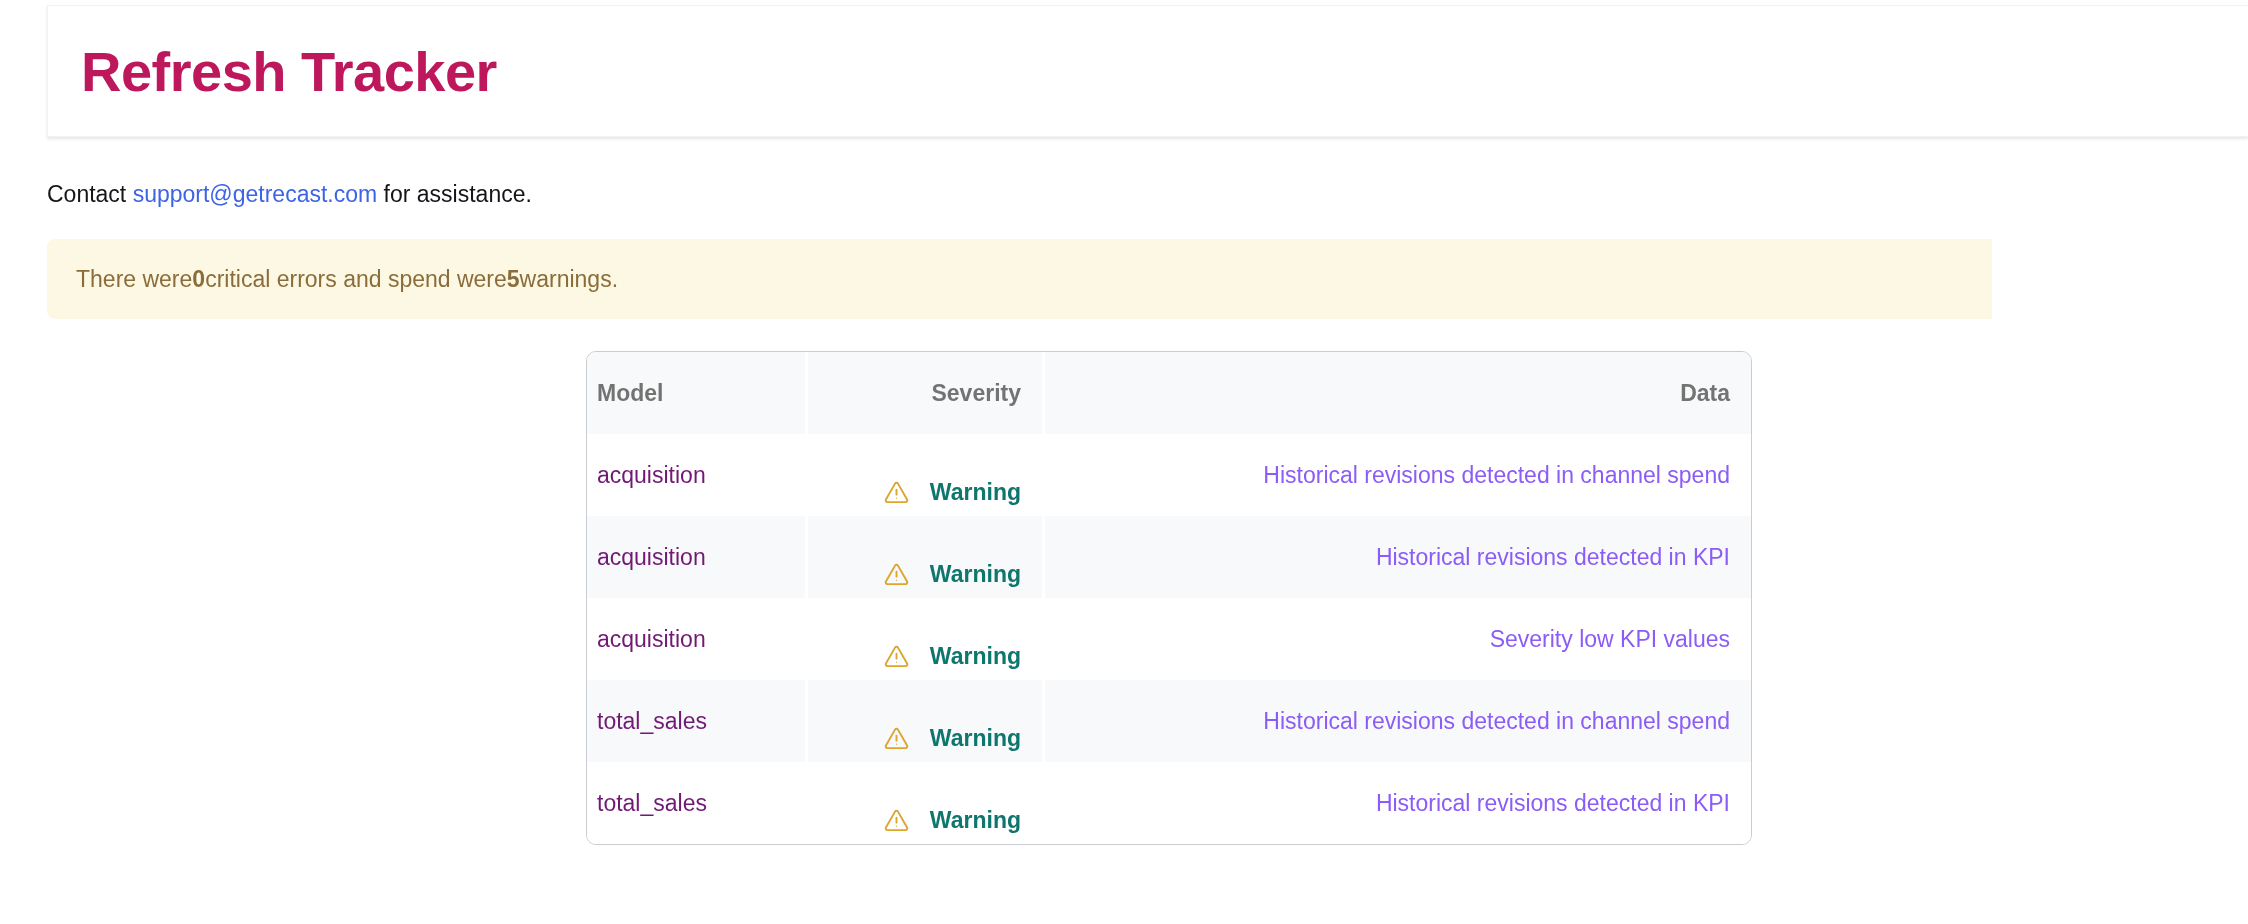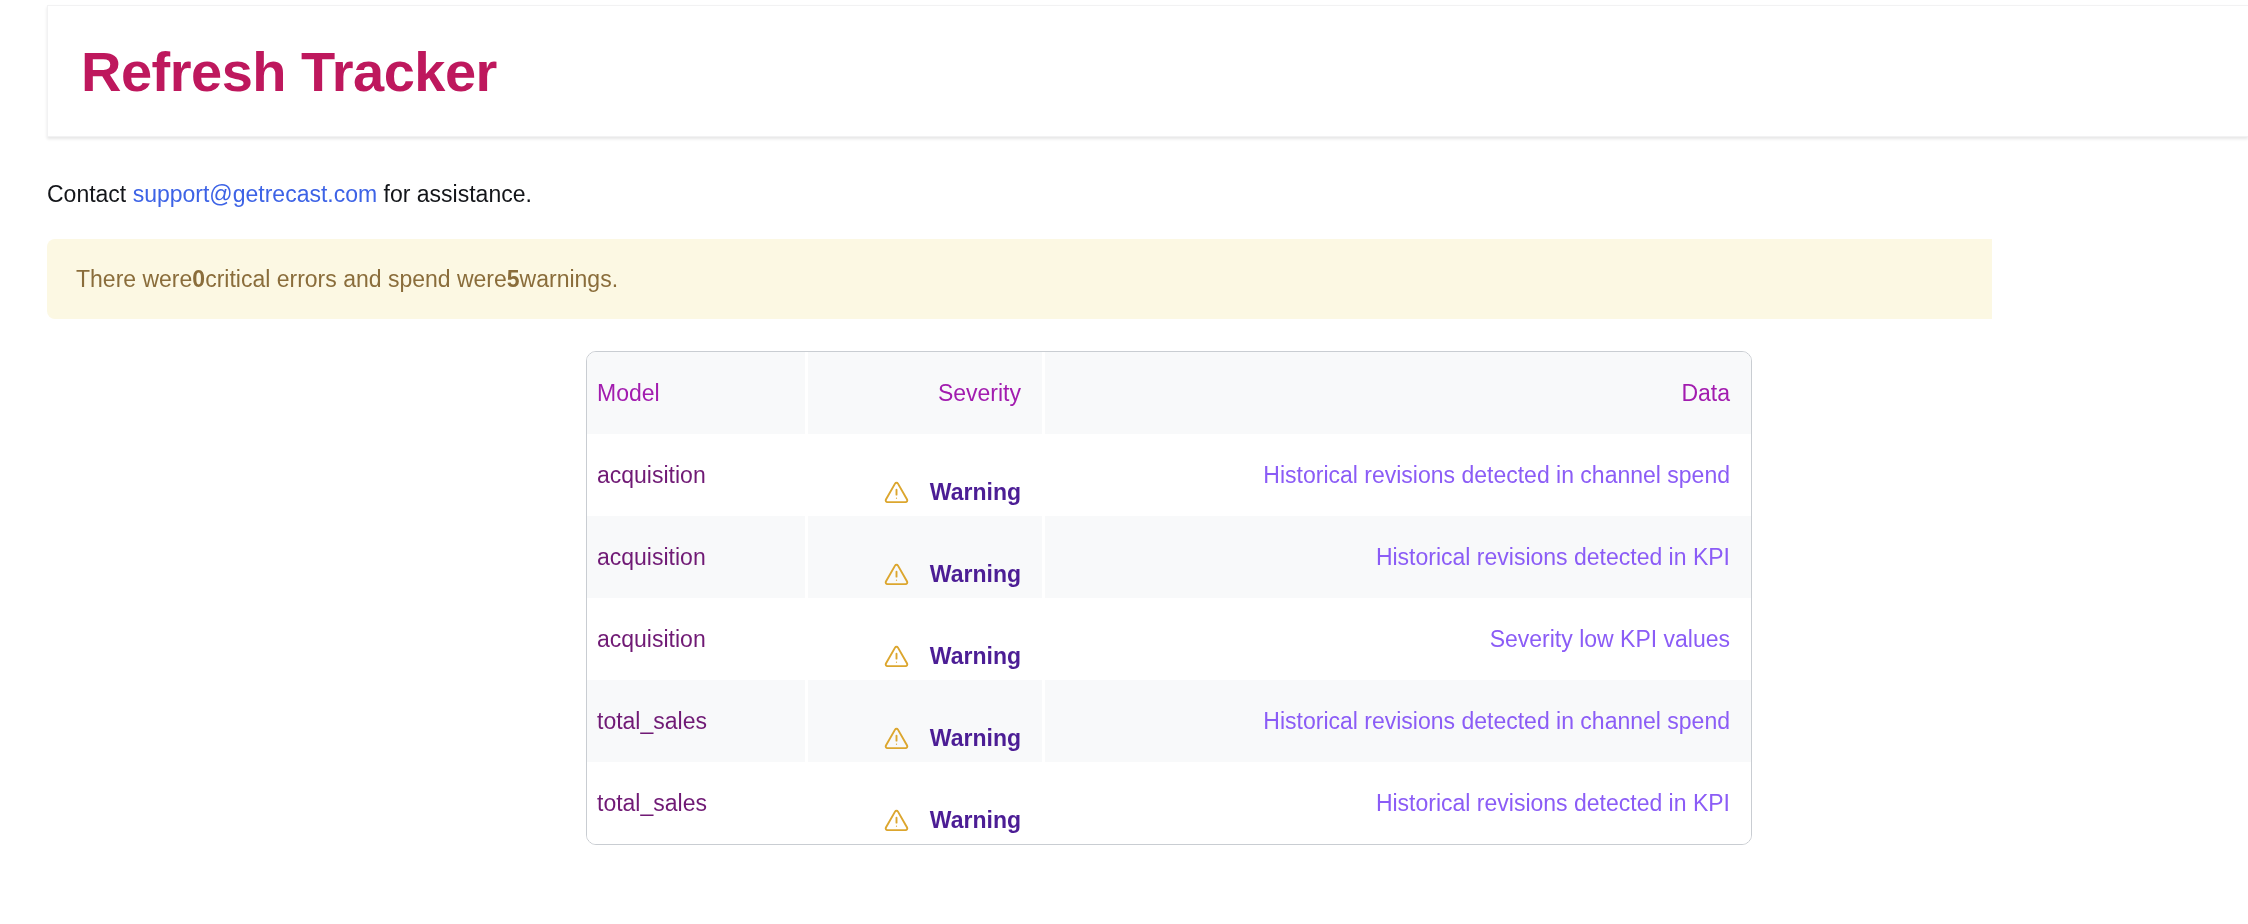--- a/index.html
+++ b/index.html
@@ -89,36 +89,36 @@
     vertical-align: middle;
     font-size: 23px;
     white-space: nowrap;
     overflow: hidden;
   }
   .summary-table th + th, .summary-table td + td {
     border-left: 3px solid #ffffff;
   }
   .summary-table thead th {
     background: #f8f9fa;
-    font-weight: 400;
-    color: #a21caf;
+    font-weight: 700;
+    color: #737373;
   }
   .summary-table tbody tr:nth-child(even) td { background: #f8f9fa; }
   .summary-table tbody tr:nth-child(odd) td { background: #ffffff; }
   .col-model  { text-align: left;  padding: 0 10px; }
   .col-sev    { text-align: right; padding: 0 21px 0 10px; }
   .col-issue  { text-align: right; padding: 0 21px 0 10px; }
   td.col-model { color: #701a75; }
   td.col-issue { color: #8b5cf6; }
 
   .warning-badge {
     display: inline-flex;
     align-items: center;
     gap: 20px;
-    color: #4c1d95;
+    color: #0f766e;
     font-weight: 700;
     margin-top: 40px;
   }
   .warning-badge svg { display: block; }
 </style>
 </head>
 <body>
 
 <div class="header-card">
   <h1 class="page-title">Refresh Tracker</h1>

